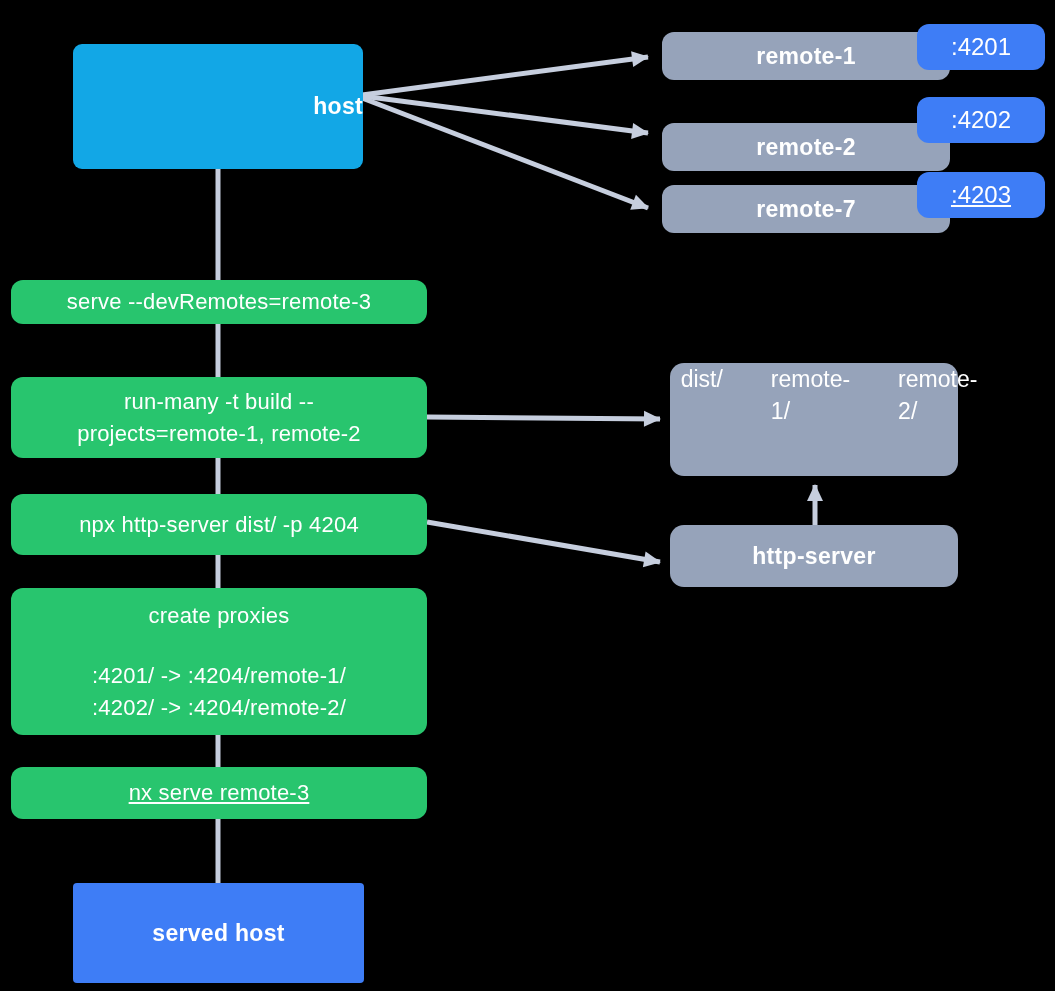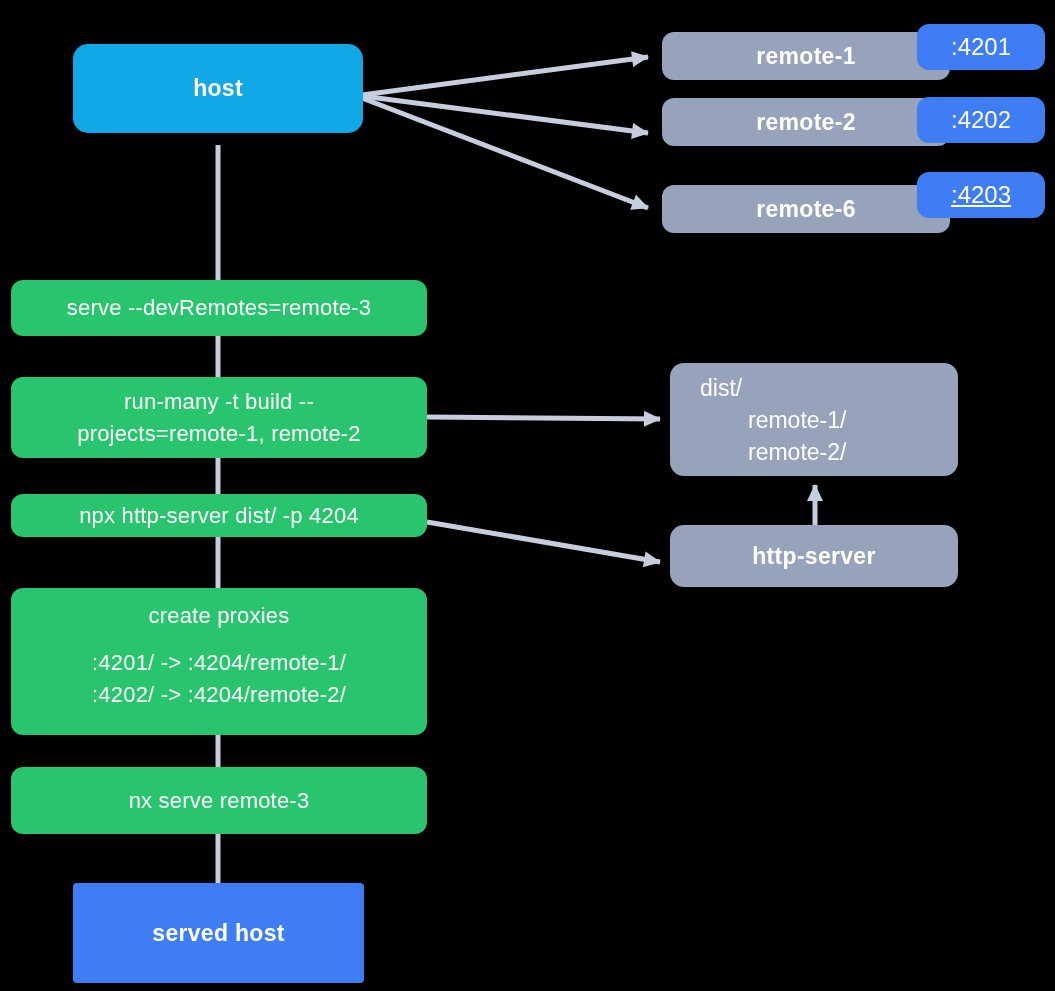--- a/index.html
+++ b/index.html
@@ -27,39 +27,39 @@
     z-index: 2;
     display: flex;
     align-items: center;
     justify-content: center;
     text-align: center;
     box-sizing: border-box;
     color: var(--text);
   }
   .node-title { font-weight: bold; font-size: 23px; letter-spacing: 0.3px; }
   .cmd { font-size: 22px; line-height: 32px; letter-spacing: 0.2px; }
-  .host    { left: 73px;  top: 44px;  width: 290px; height: 89px; background: var(--host-blue); border-radius: 15px; }
+  .host    { left: 73px;  top: 44px;  width: 290px; height: 125px; background: var(--host-blue); border-radius: 9px; justify-content: flex-end; }
   .served  { left: 73px;  top: 883px; width: 291px; height: 100px; background: var(--blue); border-radius: 4px; }
   .remote  { left: 662px; width: 288px; height: 48px; background: var(--gray); border-radius: 12px; }
   .remote.r1 { top: 32px; }
-  .remote.r2 { top: 98px; }
+  .remote.r2 { top: 123px; }
   .remote.r3 { top: 185px; }
   .badge   { left: 917px; width: 128px; height: 46px; background: var(--blue); border-radius: 12px; z-index: 3; font-size: 24px; }
   .badge.b1 { top: 24px; }
   .badge.b2 { top: 97px; }
   .badge.b3 { top: 172px; text-decoration: underline; }
   .step    { left: 11px; width: 416px; background: var(--green); border-radius: 12px; flex-direction: column; }
-  .step.s1 { top: 280px; height: 56px; text-align: right; }
+  .step.s1 { top: 280px; height: 44px; text-align: right; }
   .step.s2 { top: 377px; height: 81px; }
-  .step.s3 { top: 494px; height: 43px; }
+  .step.s3 { top: 494px; height: 61px; }
   .step.s4 { top: 588px; height: 147px; justify-content: flex-start; padding-top: 12px; }
-  .step.s5 { top: 767px; height: 67px; }
-  .step.s4 .proxy-title { margin-bottom: 15px; }
+  .step.s5 { top: 767px; height: 52px; text-decoration: underline; }
+  .step.s4 .proxy-title { margin-bottom: 28px; }
   .dist    { left: 670px; top: 363px; width: 288px; height: 113px; background: var(--gray); border-radius: 14px;
-             flex-direction: column; align-items: flex-start; justify-content: center; text-align: left;
+             align-items: flex-start; justify-content: center; text-align: left;
              padding-left: 30px; font-size: 23px; line-height: 32px; }
   .dist .indent { padding-left: 48px; }
   .httpserver { left: 670px; top: 525px; width: 288px; height: 62px; background: var(--gray); border-radius: 14px; }
 </style>
 </head>
 <body>
 
 <div id="canvas">
 
   <svg id="edges" width="1055" height="991" viewBox="0 0 1055 991">
@@ -89,21 +89,21 @@
   </div>
 
   <div class="node remote r2">
     <span class="node-title">remote-2</span>
   </div>
   <div class="node badge b2">
     <span>:4202</span>
   </div>
 
   <div class="node remote r3">
-    <span class="node-title">remote-6</span>
+    <span class="node-title">remote-7</span>
   </div>
   <div class="node badge b3">
     <span>:4203</span>
   </div>
 
   <div class="node step s1">
     <span class="cmd">serve --devRemotes=remote-3</span>
   </div>
 
   <div class="node step s2">

